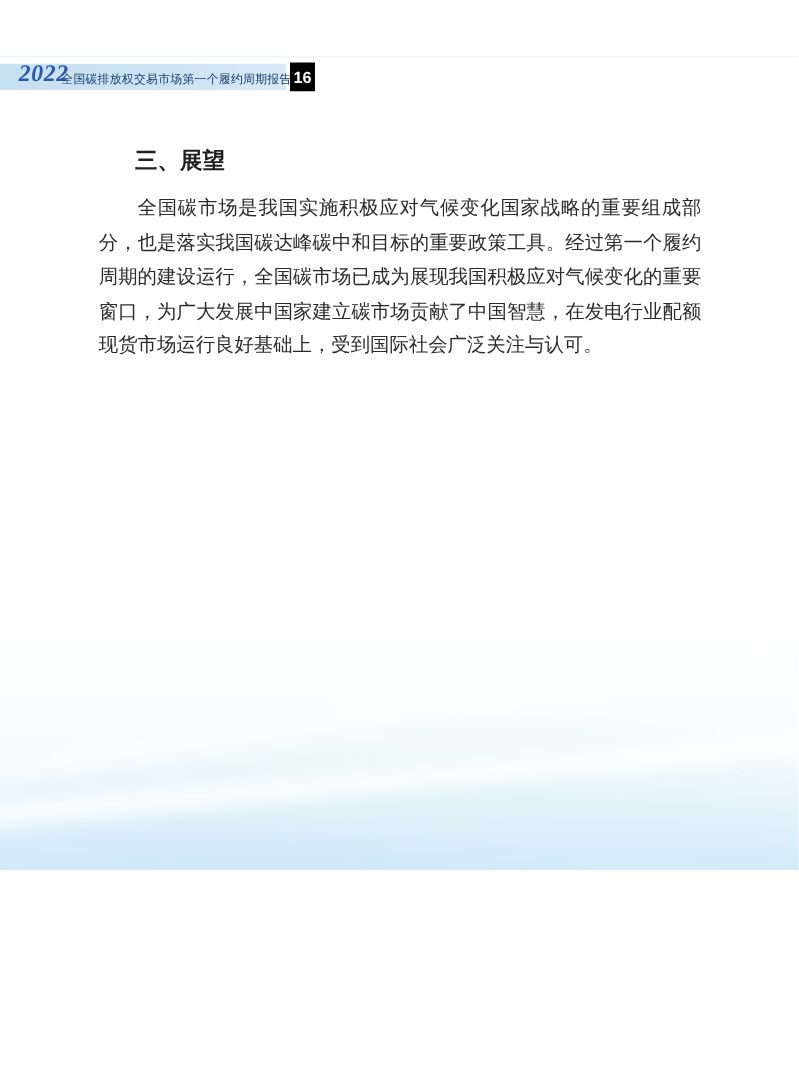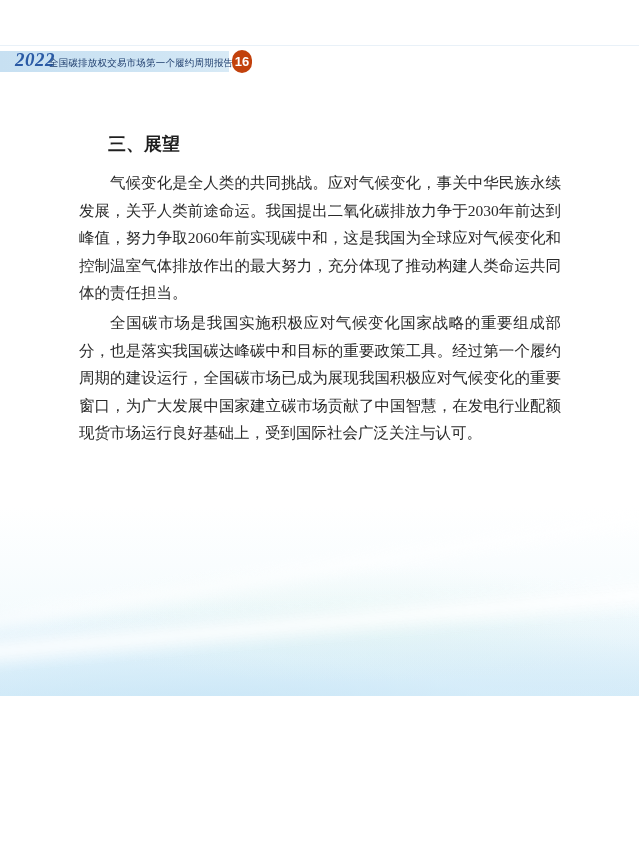--- a/index.html
+++ b/index.html
@@ -39,29 +39,29 @@
   .header-report-title {
     position: absolute; top: 57px; left: 49px;
     font-size: 9.5px; font-weight: normal;
     letter-spacing: 0.2px;
     color: #1d3c6c;
     white-space: nowrap;
   }
   .page-badge {
     position: absolute; top: 50px; left: 232px;
     width: 20px; height: 23px;
-    background: #c2410c;
+    background: #000000;
     color: #ffffff;
     font-weight: bold; font-size: 13px;
-    display: flex; align-items: center; justify-content: center; border-radius: 10px;
+    display: flex; align-items: center; justify-content: center;
   }
 
   
   .content {
-    position: absolute; top: 132px; left: 79px;
+    position: absolute; top: 116px; left: 79px;
     width: 482px;
   }
   .section-heading {
     margin: 0 0 13px 29px;
     font-size: 18px; font-weight: bold;
     color: #1f1f1f;
     font-family: "Liberation Sans", sans-serif;
   }
   .content p {
     margin: 0 0 2px 0;
@@ -109,21 +109,20 @@
 
   <div class="top-hairline"></div>
 
   <div class="header-band"></div>
   <span class="header-year">2022</span>
   <span class="header-report-title">全国碳排放权交易市场第一个履约周期报告</span>
   <div class="page-badge">16</div>
 
   <main class="content">
     <h2 class="section-heading">三、展望</h2>
-    <p>气候变化是全人类的共同挑战。应对气候变化，事关中华民族永续发展，关乎人类前途命运。我国提出二氧化碳排放力争于2030年前达到峰值，努力争取2060年前实现碳中和，这是我国为全球应对气候变化和控制温室气体排放作出的最大努力，充分体现了推动构建人类命运共同体的责任担当。</p>
     <p>全国碳市场是我国实施积极应对气候变化国家战略的重要组成部分，也是落实我国碳达峰碳中和目标的重要政策工具。经过第一个履约周期的建设运行，全国碳市场已成为展现我国积极应对气候变化的重要窗口，为广大发展中国家建立碳市场贡献了中国智慧，在发电行业配额现货市场运行良好基础上，受到国际社会广泛关注与认可。</p>
   </main>
 
   <div class="footer-decor">
     <div class="wave wave-1"></div>
     <div class="wave wave-2"></div>
   </div>
 
 </div>
 

